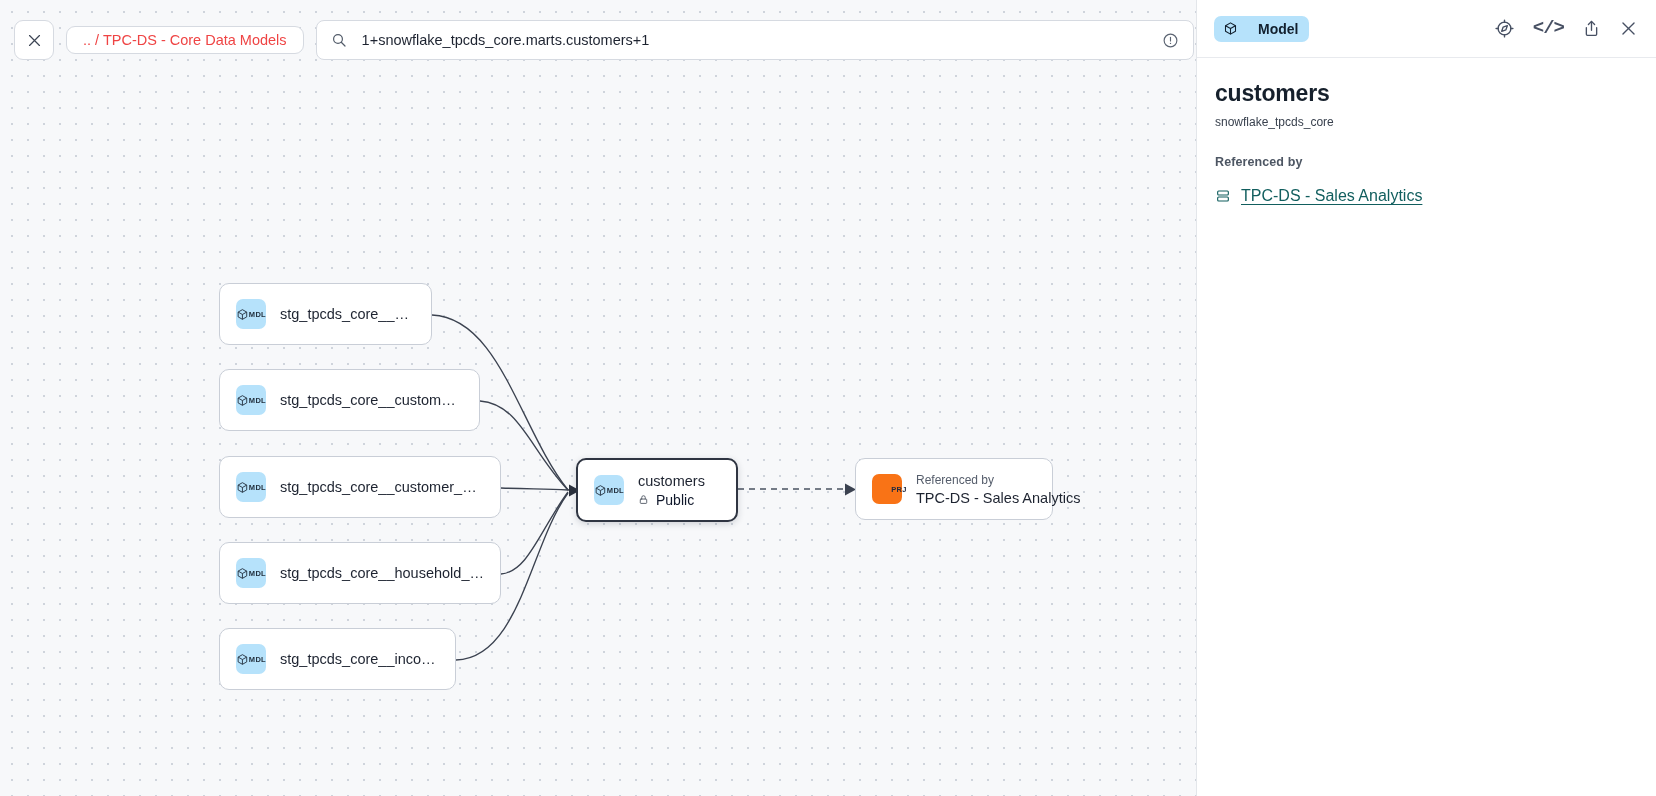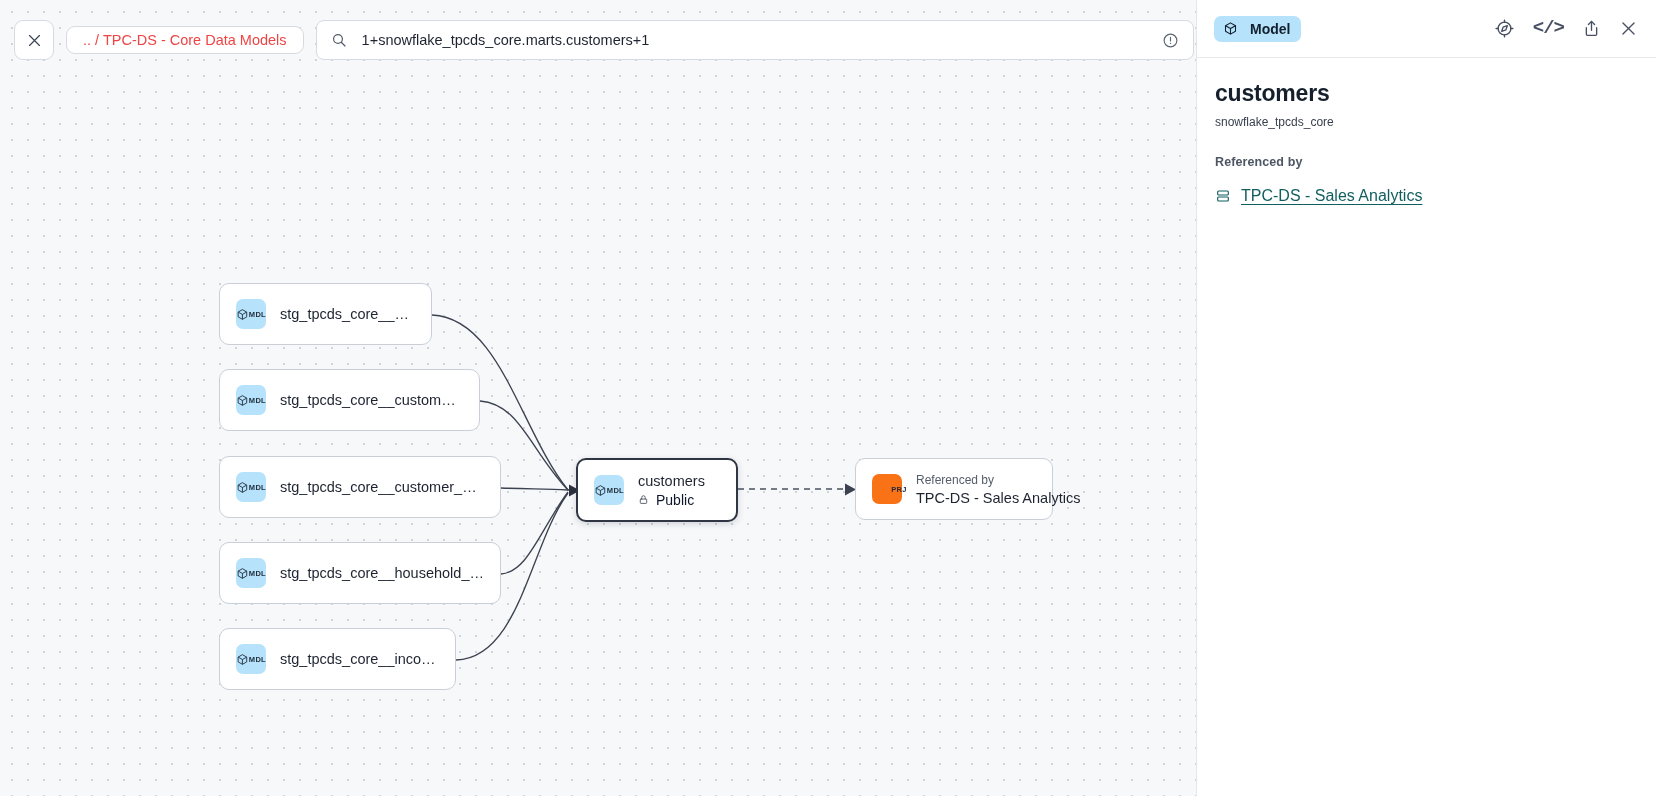--- a/index.html
+++ b/index.html
@@ -173,21 +173,21 @@
     height: 58px;
     display: flex;
     align-items: center;
     padding: 0 18px 0 17px;
     border-bottom: 1px solid #e8eaee;
     gap: 10px;
   }
   .chip {
     display: inline-flex;
     align-items: center;
-    gap: 12px;
+    gap: 20px;
     background: #b6e2fb;
     color: #12202e;
     border-radius: 7px;
     padding: 5px 11px 5px 9px;
     font-size: 14px;
     font-weight: 600;
     cursor: pointer;
   }
   .panel-actions {
     margin-left: auto;

